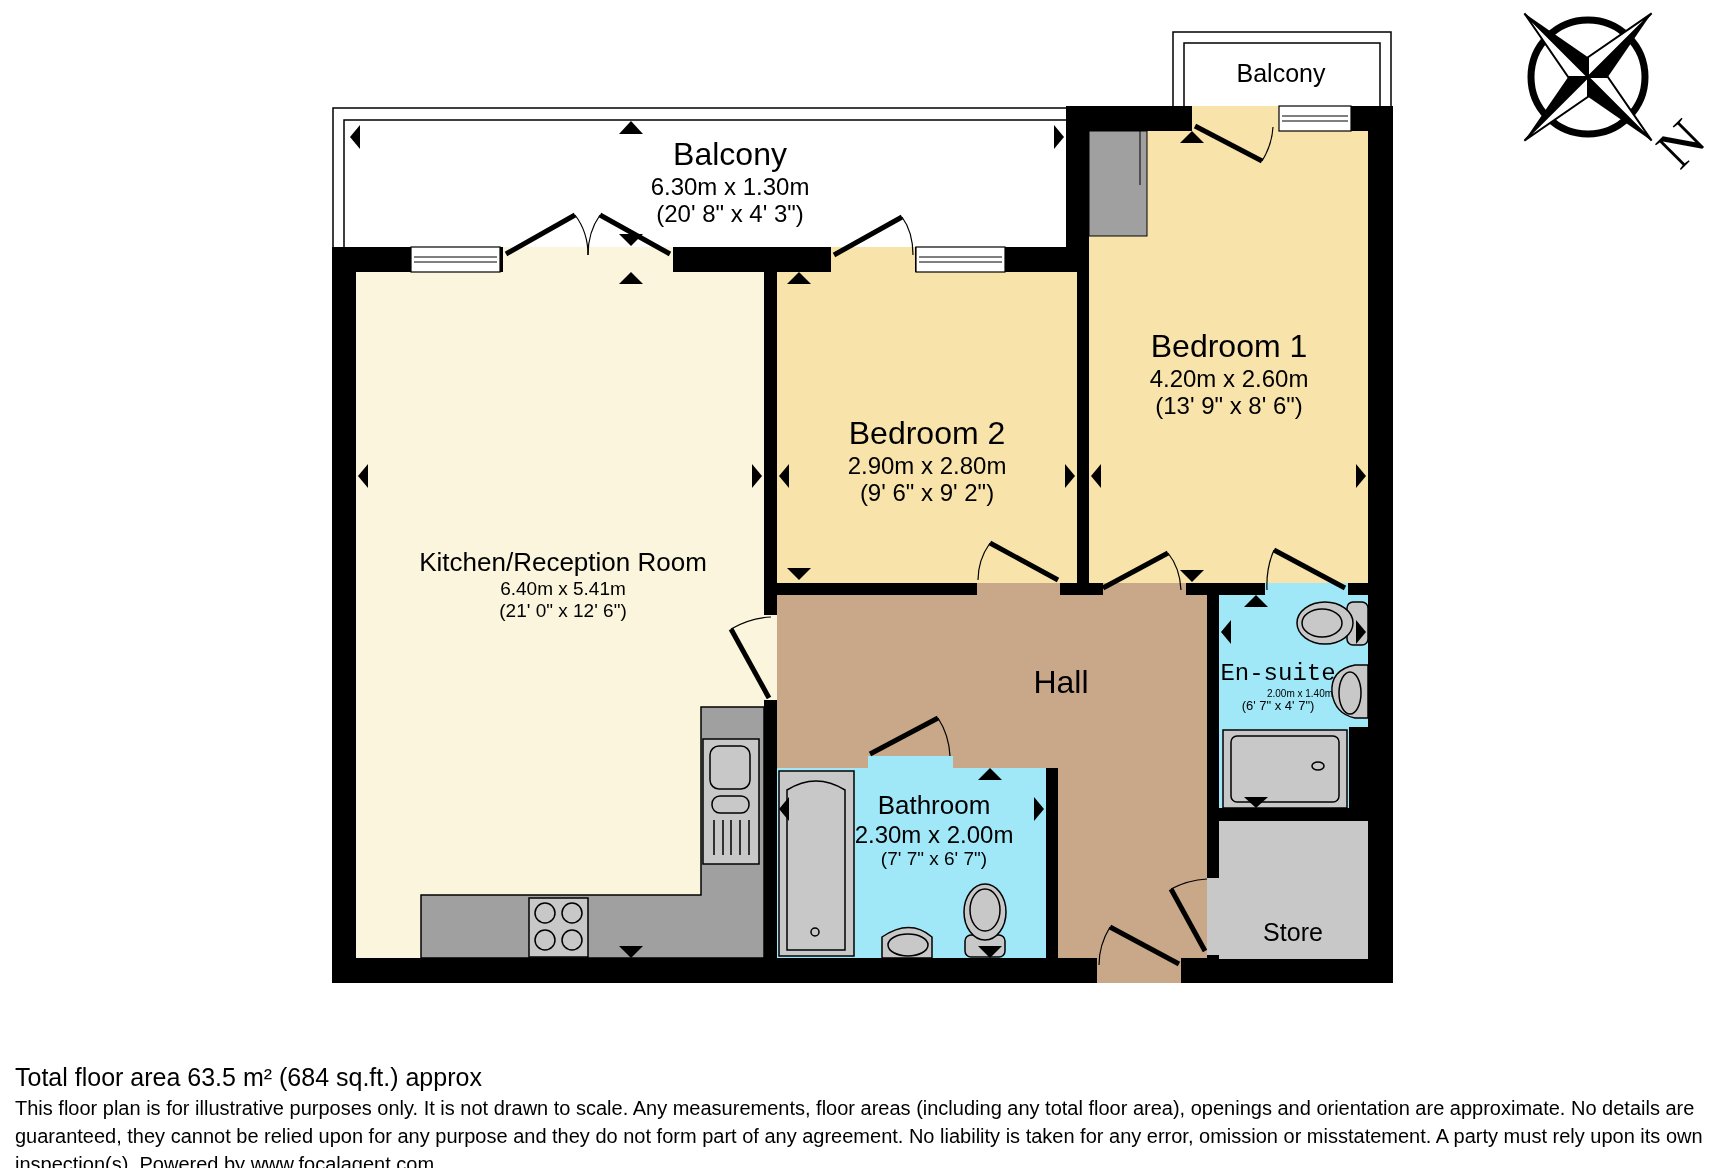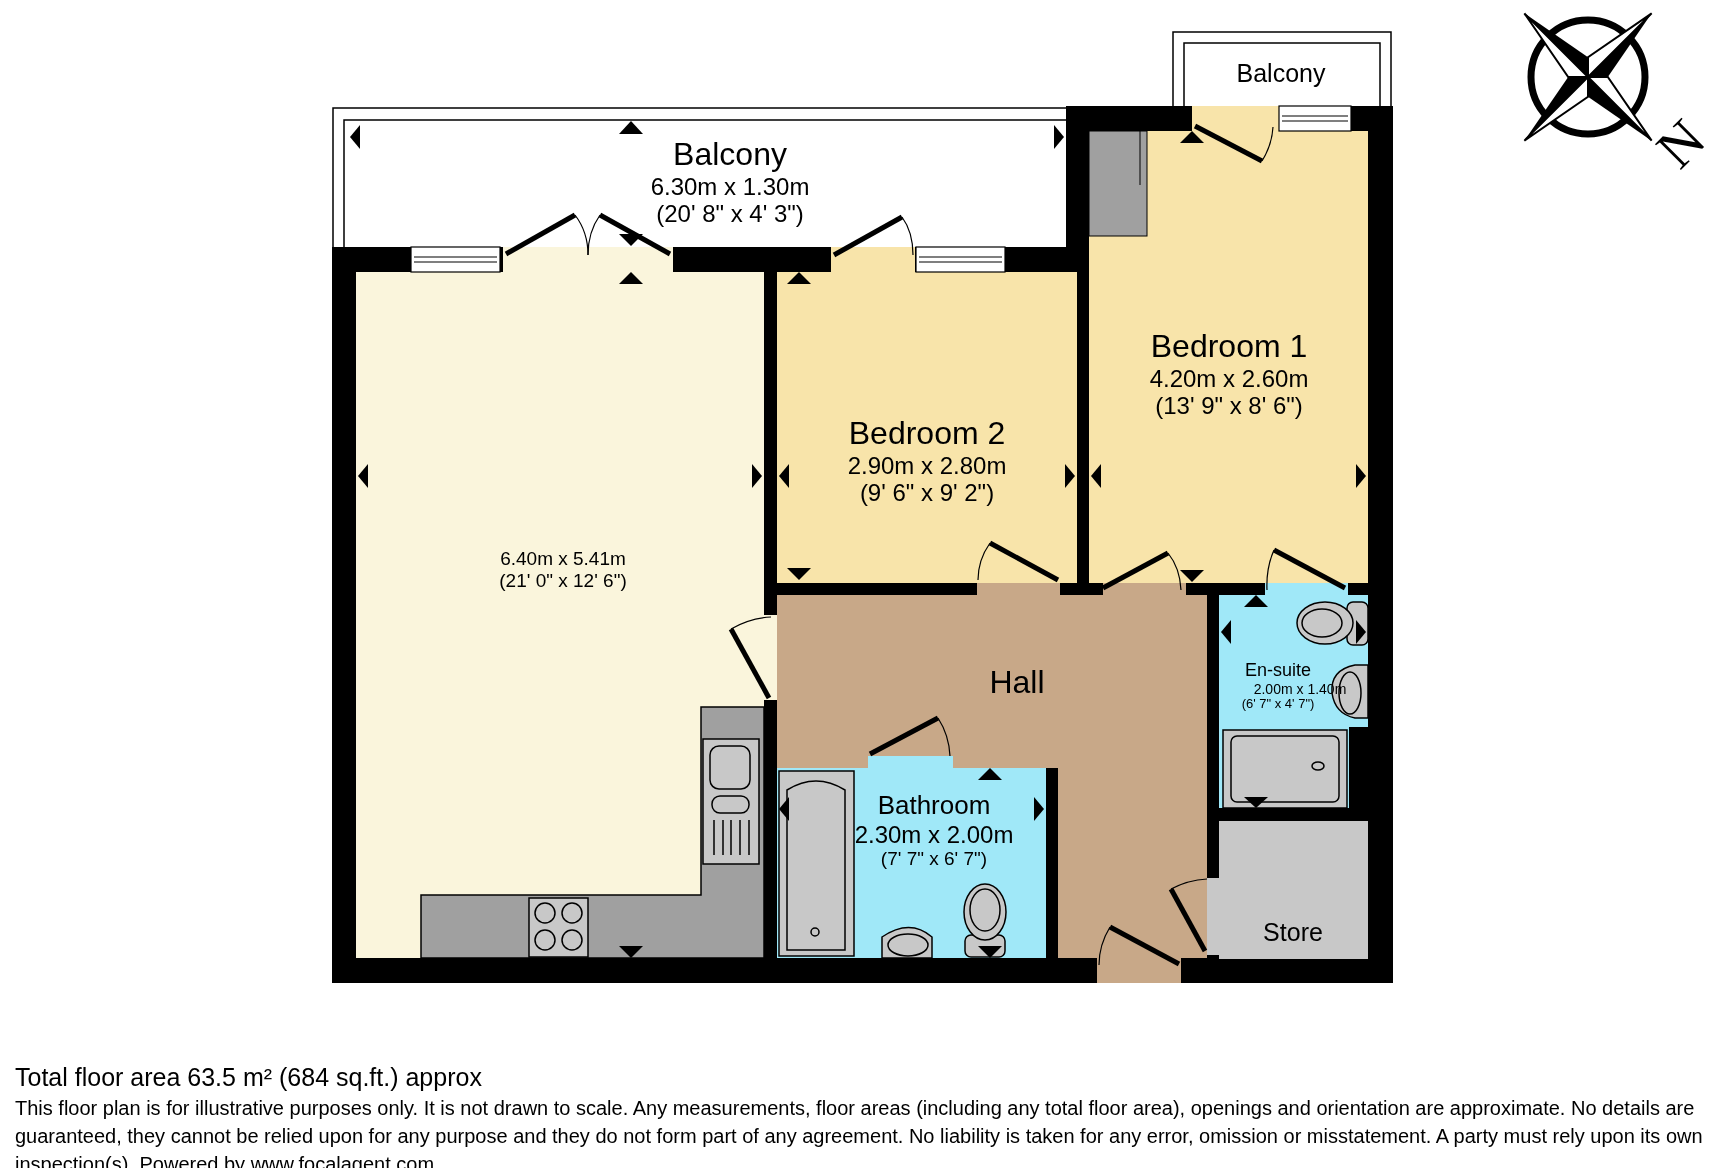--- a/index.html
+++ b/index.html
@@ -181,44 +181,45 @@
 
 <div class="lbl" style="left:730px; top:136px;">
   <span class="t" style="font-size:32px;">Balcony</span>
   <span class="t" style="font-size:24px;">6.30m x 1.30m</span>
   <span class="t" style="font-size:24px;">(20' 8" x 4' 3")</span>
 </div>
 <div class="lbl" style="left:1281px; top:59px;">
   <span class="t" style="font-size:25px;">Balcony</span>
 </div>
 <div class="lbl" style="left:563px; top:548px;">
+  <span class="t" style="font-size:26px;">Kitchen/Reception Room</span>
   <span class="t" style="font-size:19px;">6.40m x 5.41m</span>
   <span class="t" style="font-size:19px;">(21' 0" x 12' 6")</span>
 </div>
 <div class="lbl" style="left:927px; top:415px;">
   <span class="t" style="font-size:32px;">Bedroom 2</span>
   <span class="t" style="font-size:24px;">2.90m x 2.80m</span>
   <span class="t" style="font-size:24px;">(9' 6" x 9' 2")</span>
 </div>
 <div class="lbl" style="left:1229px; top:328px;">
   <span class="t" style="font-size:32px;">Bedroom 1</span>
   <span class="t" style="font-size:24px;">4.20m x 2.60m</span>
   <span class="t" style="font-size:24px;">(13' 9" x 8' 6")</span>
 </div>
-<div class="lbl" style="left:1017px; top:664px;">
+<div class="lbl" style="left:1061px; top:664px;">
   <span class="t" style="font-size:32px;">Hall</span>
 </div>
 <div class="lbl" style="left:934px; top:791px;">
   <span class="t" style="font-size:26px;">Bathroom</span>
   <span class="t" style="font-size:24px;">2.30m x 2.00m</span>
   <span class="t" style="font-size:19px;">(7' 7" x 6' 7")</span>
 </div>
 <div class="lbl" style="left:1278px; top:660px;">
-  <span class="t" style="font-size:18px;">En-suite</span>
-  <span class="t" style="font-size:14px;margin-left:44px;">2.00m x 1.40m</span>
+  <span class="t" style="font-size:24px;font-family:Liberation Mono, monospace;">En-suite</span>
+  <span class="t" style="font-size:10px;margin-left:44px;">2.00m x 1.40m</span>
   <span class="t" style="font-size:13px;">(6' 7" x 4' 7")</span>
 </div>
 <div class="lbl" style="left:1293px; top:918px;">
   <span class="t" style="font-size:25px;">Store</span>
 </div>
 
 <div class="footer">
   <div class="total">Total floor area 63.5 m² (684 sq.ft.) approx</div>
   <div class="disc">This floor plan is for illustrative purposes only. It is not drawn to scale. Any measurements, floor areas (including any total floor area), openings and orientation are approximate. No details are guaranteed, they cannot be relied upon for any purpose and they do not form part of any agreement. No liability is taken for any error, omission or misstatement. A party must rely upon its own inspection(s). Powered by www.focalagent.com</div>
 </div>

